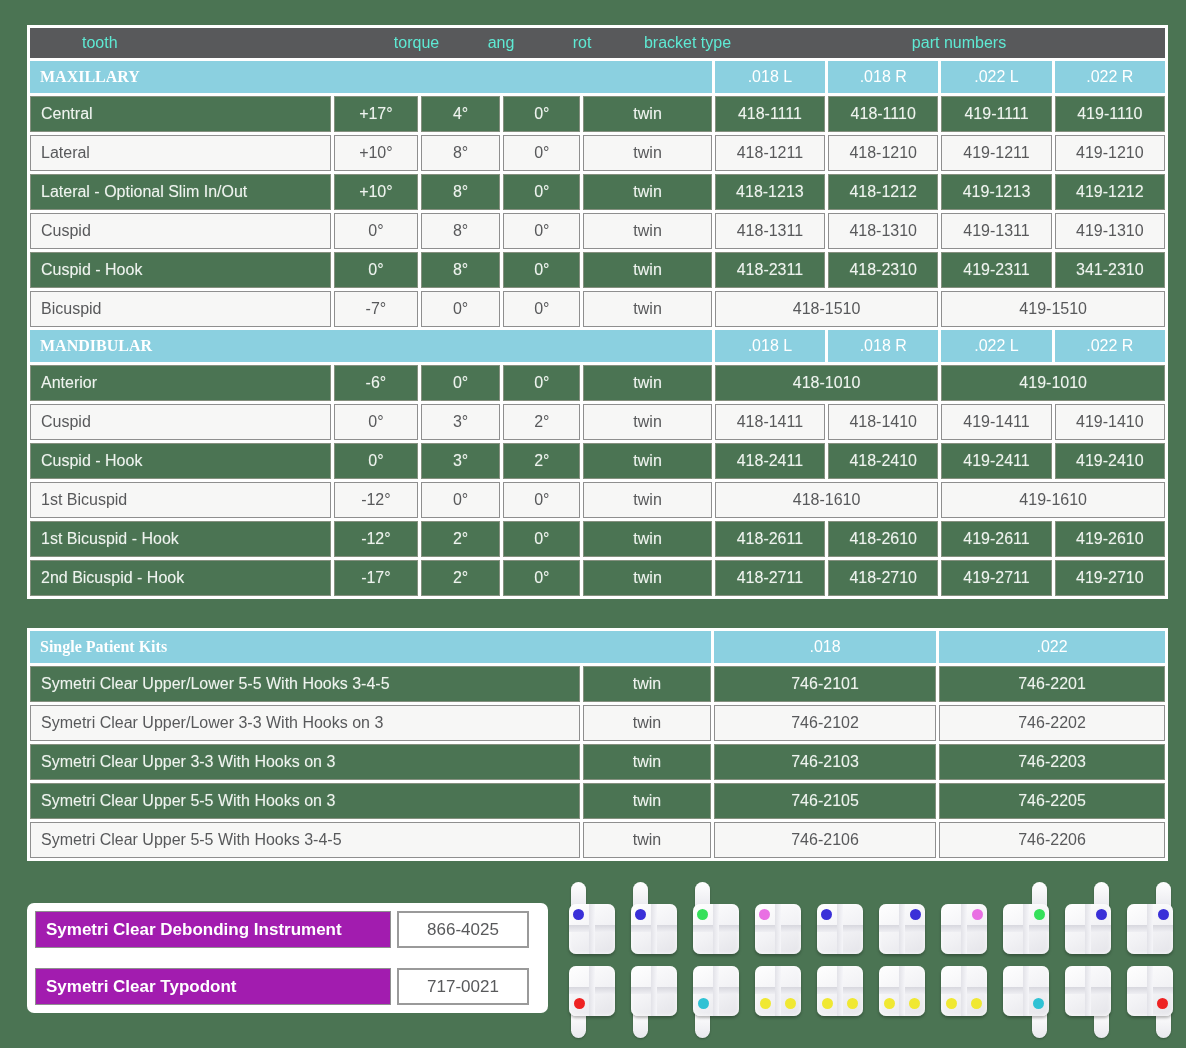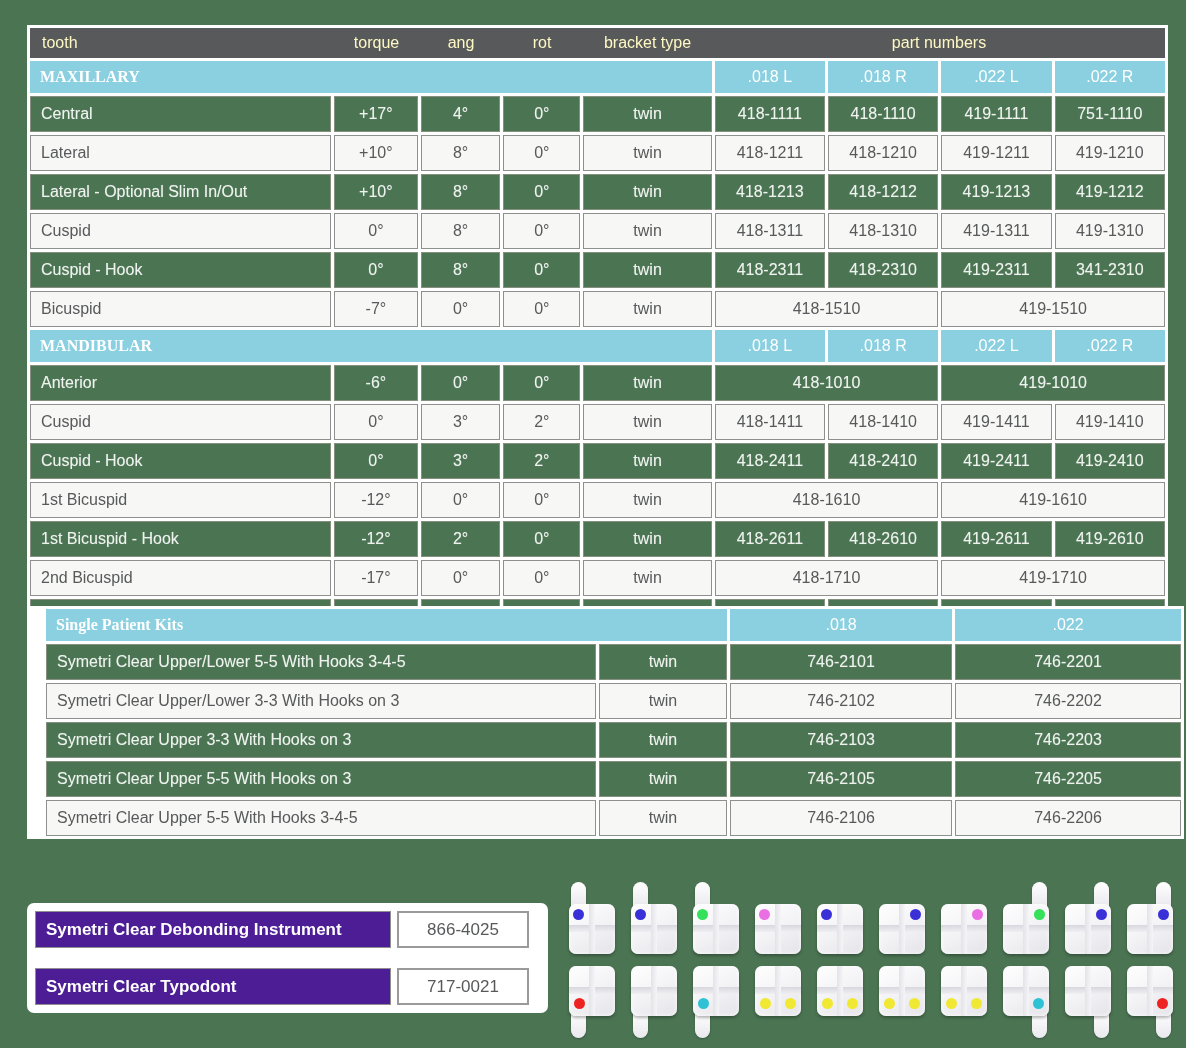--- a/index.html
+++ b/index.html
@@ -7,44 +7,44 @@
     width:1186px;height:1048px;position:relative;overflow:hidden;
     background:#4b7453;
     font-family:"Liberation Sans",sans-serif;
     -webkit-font-smoothing:antialiased;
   }
   table{border-collapse:separate;border-spacing:3px;table-layout:fixed;background:#ffffff;position:absolute;}
   td{overflow:hidden;white-space:nowrap;}
 
   
   #main-table{left:27px;top:25px;width:1141px;}
-  #kits-table{left:27px;top:606px;width:1141px;padding-left:16px;}
+  #kits-table{left:27px;top:628px;width:1141px;}
 
   .hdrbar-cell{background:#58595b;height:30px;padding:0;}
-  .hdrbar{display:flex;align-items:center;height:100%;color:#fef9c3;font-size:16px;}
+  .hdrbar{display:flex;align-items:center;height:100%;color:#5eead4;font-size:16px;margin-left:40px;}
   .hdrbar .seg{text-align:center;}
   .hdrbar .seg.left{text-align:left;padding-left:12px;box-sizing:border-box;}
 
   .bluecell{background:#8bd0e0;color:#ffffff;height:30px;font-size:16px;text-align:center;}
   .bluecell.title{text-align:left;padding-left:10px;font-weight:bold;font-family:Liberation Serif, serif;}
 
   td.c{height:32px;font-size:16px;text-align:center;border:1px solid #8f8f8f;}
   td.name{text-align:left;padding-left:10px;}
   tr.lite td.c{background:#f7f7f6;color:#58595b;}
   tr.shade td.c{background:#4b7453;color:#eef3ee;border-color:#85907f;text-shadow:0 0 1px rgba(255,255,255,.35);}
 
   
   #acc-panel{
     position:absolute;left:27px;top:903px;width:521px;height:110px;
     background:#ffffff;border-radius:7px;box-sizing:border-box;padding:8px;
     display:flex;flex-direction:column;justify-content:space-between;
   }
   .acc-row{display:flex;height:37px;}
   .acc-label{
-    width:356px;background:#4c1d95;color:#fff;font-weight:bold;font-size:17px;
+    width:356px;background:#a21caf;color:#fff;font-weight:bold;font-size:17px;
     display:flex;align-items:center;padding-left:10px;box-sizing:border-box;
     border:1px solid #8f8f8f;
   }
   .acc-value{
     width:132px;margin-left:6px;background:#fff;border:2px solid #9a9a9a;
     color:#58595b;font-size:17px;display:flex;align-items:center;justify-content:center;
     box-sizing:border-box;
   }
 
   
@@ -120,21 +120,21 @@
       </tr>
       <tr class="shade">
         <td class="c name">Central</td>
         <td class="c">+17°</td>
         <td class="c">4°</td>
         <td class="c">0°</td>
         <td class="c">twin</td>
         <td class="c" colspan="1">418-1111</td>
         <td class="c" colspan="1">418-1110</td>
         <td class="c" colspan="1">419-1111</td>
-        <td class="c" colspan="1">751-1110</td>
+        <td class="c" colspan="1">419-1110</td>
       </tr>
       <tr class="lite">
         <td class="c name">Lateral</td>
         <td class="c">+10°</td>
         <td class="c">8°</td>
         <td class="c">0°</td>
         <td class="c">twin</td>
         <td class="c" colspan="1">418-1211</td>
         <td class="c" colspan="1">418-1210</td>
         <td class="c" colspan="1">419-1211</td>
@@ -232,29 +232,20 @@
       <tr class="shade">
         <td class="c name">1st Bicuspid - Hook</td>
         <td class="c">-12°</td>
         <td class="c">2°</td>
         <td class="c">0°</td>
         <td class="c">twin</td>
         <td class="c" colspan="1">418-2611</td>
         <td class="c" colspan="1">418-2610</td>
         <td class="c" colspan="1">419-2611</td>
         <td class="c" colspan="1">419-2610</td>
-      </tr>
-      <tr class="lite">
-        <td class="c name">2nd Bicuspid</td>
-        <td class="c">-17°</td>
-        <td class="c">0°</td>
-        <td class="c">0°</td>
-        <td class="c">twin</td>
-        <td class="c" colspan="2">418-1710</td>
-        <td class="c" colspan="2">419-1710</td>
       </tr>
       <tr class="shade">
         <td class="c name">2nd Bicuspid - Hook</td>
         <td class="c">-17°</td>
         <td class="c">2°</td>
         <td class="c">0°</td>
         <td class="c">twin</td>
         <td class="c" colspan="1">418-2711</td>
         <td class="c" colspan="1">418-2710</td>
         <td class="c" colspan="1">419-2711</td>

